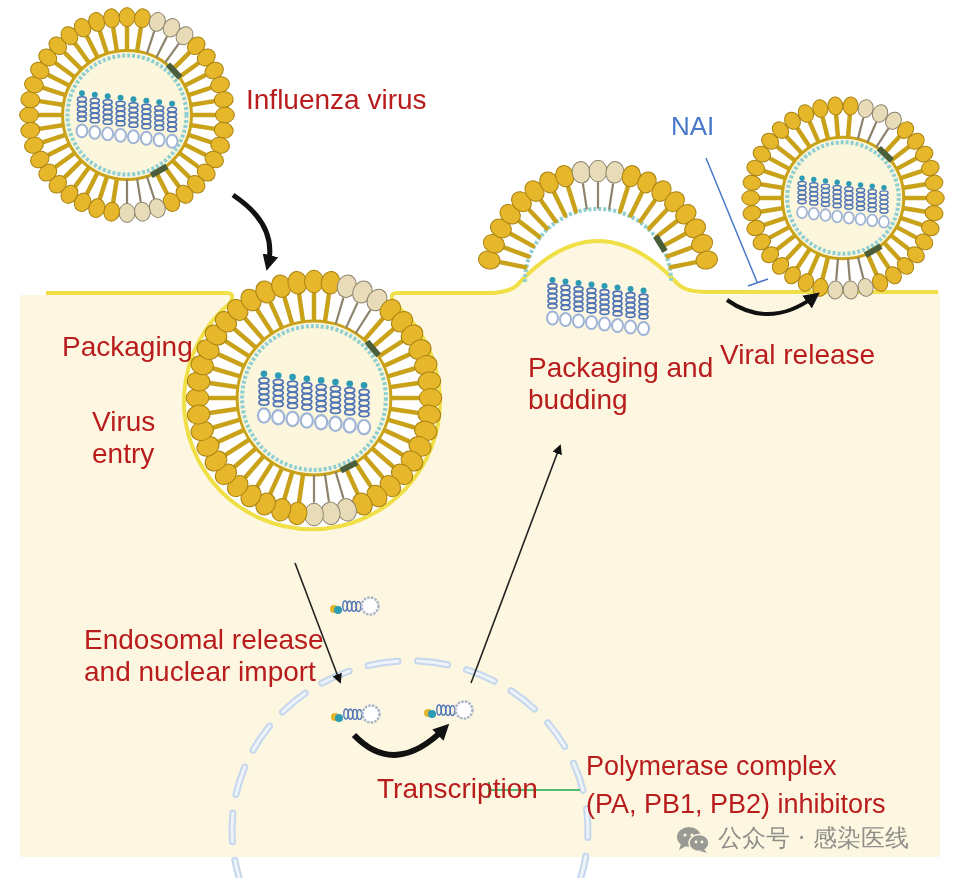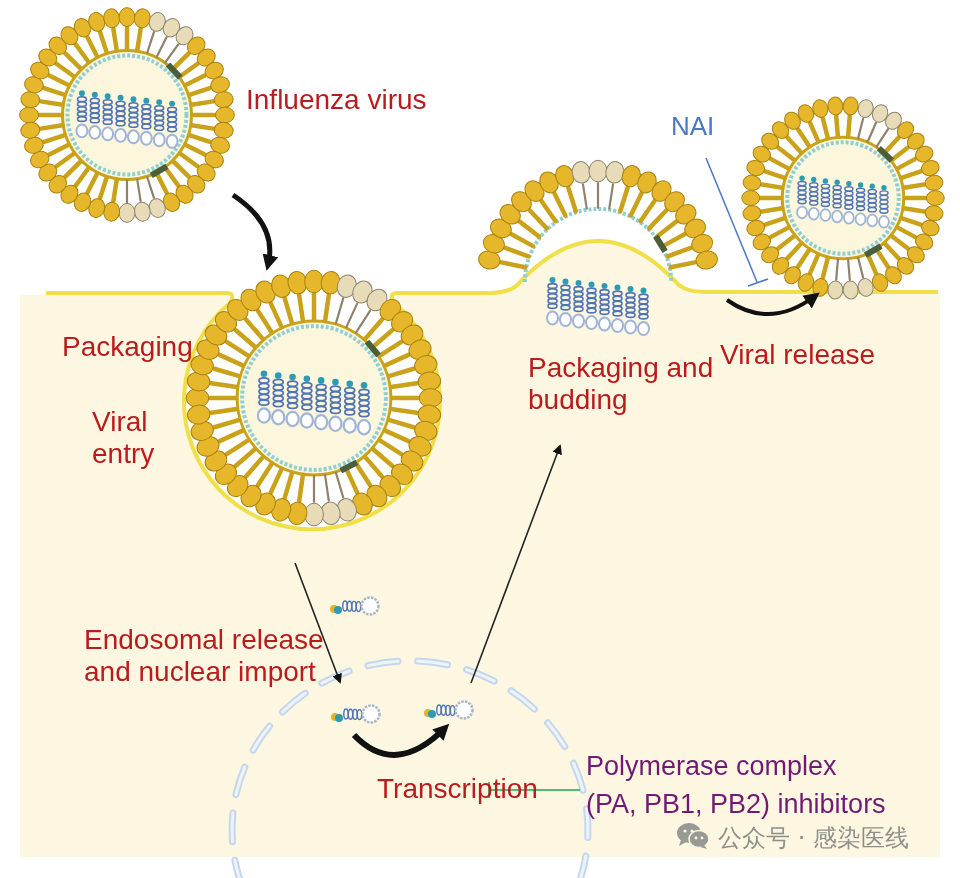--- a/index.html
+++ b/index.html
@@ -1,22 +1,22 @@
 <!DOCTYPE html>
 <html><head>
 <meta charset="utf-8">
 <style>
   html, body { margin: 0; padding: 0; background: #ffffff; }
   body { width: 960px; height: 878px; position: relative; overflow: hidden; font-family: "DejaVu Sans", sans-serif; }
   #stage { position: absolute; left: 0; top: 0; width: 960px; height: 878px; }
   .label { position: absolute; color: #b91c1c; font-family: "Liberation Sans", "DejaVu Sans", sans-serif; font-size: 28px; line-height: 32px; white-space: nowrap; }
   .label.multi { white-space: pre-line; }
   .nai { color: #4a78c8; font-size: 26px; }
-  .green { color: #701a75; font-size: 27px; line-height: 38px; white-space: pre-line; }
-  .watermark { position: absolute; color: #8f8f8a; font-size: 24px; font-family: "DejaVu Sans", sans-serif; display: flex; align-items: flex-start; gap: 8px; }
+  .green { color: #b91c1c; font-size: 27px; line-height: 38px; white-space: pre-line; }
+  .watermark { position: absolute; color: #8f8f8a; font-size: 24px; font-family: "DejaVu Sans", sans-serif; display: flex; align-items: flex-end; gap: 8px; }
   .wm-icon { width: 34px; height: 28px; position: relative; }
 </style>
 </head>
 <body>
 
 <svg id="stage" width="960" height="878" viewBox="0 0 960 878" xmlns="http://www.w3.org/2000/svg">
   <defs>
     <marker id="arrowHead" markerWidth="10" markerHeight="10" refX="8" refY="5" orient="auto" markerUnits="userSpaceOnUse">
       <path d="M0,0 L10,5 L0,10 z" fill="#111"></path>
     </marker>
@@ -695,21 +695,21 @@
   </g>
 
   <g>
     <line x1="490" y1="790" x2="580" y2="790" stroke="#1aa84a" stroke-width="1.5"></line>
     <line x1="489" y1="782" x2="489" y2="798" stroke="#1aa84a" stroke-width="1.5"></line>
   </g>
 </svg>
 
 <div class="label" style="left:246px; top:84px;">Influenza virus</div>
 <div class="label" style="left:62px; top:331px;">Packaging</div>
-<div class="label multi" style="left:92px; top:406px;">Viral
+<div class="label multi" style="left:92px; top:406px;">Virus
 entry</div>
 <div class="label multi" style="left:528px; top:352px;">Packaging and
 budding</div>
 <div class="label" style="left:720px; top:331px;margin-top:8px;">Viral release</div>
 <div class="label multi" style="left:84px; top:624px;">Endosomal release
 and nuclear import</div>
 <div class="label" style="left:334px; top:773px;margin-left:43px;">Transcription</div>
 <div class="label nai" style="left:671px; top:110px;">NAI</div>
 <div class="label green" style="left:586px; top:747px;">Polymerase complex
 (PA, PB1, PB2) inhibitors</div>

